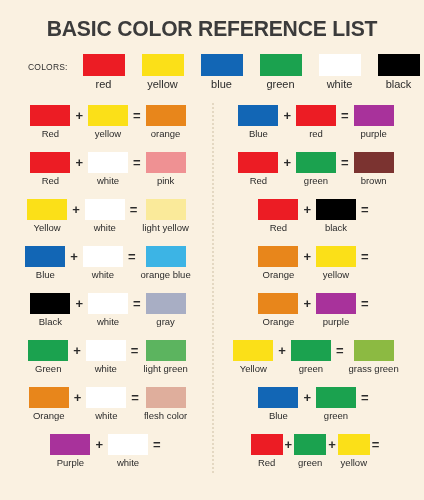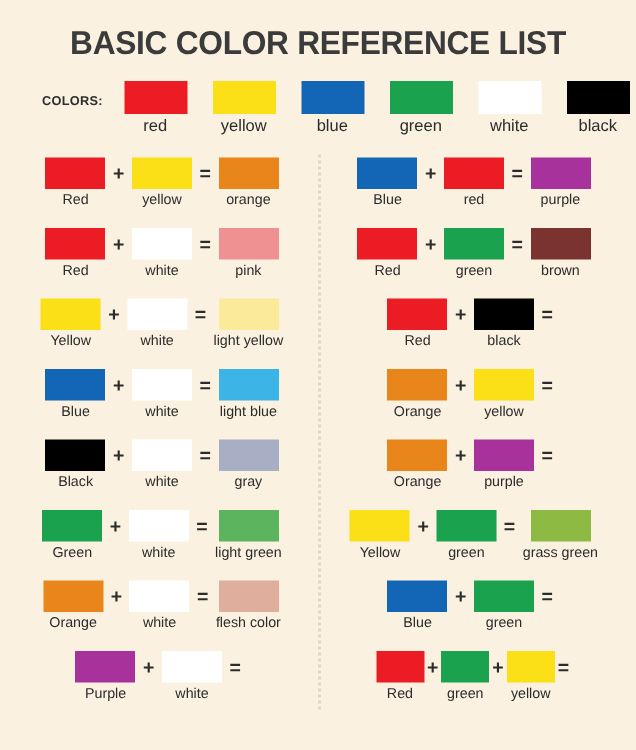--- a/index.html
+++ b/index.html
@@ -34,21 +34,21 @@
   }
 
   
   .legend {
     display: flex;
     align-items: flex-start;
     padding: 12px 0 0 28px;
   }
   .legend-label {
     font-size: 8.5px;
-    font-weight: bold;
+    font-weight: normal;
     color: #2e2e2e;
     letter-spacing: 0.2px;
     padding-top: 8px;
     width: 46px;
     flex: none;
   }
   .legend-items {
     display: flex;
     flex: 1;
   }
@@ -230,21 +230,21 @@
             <span class="cap">Blue</span>
           </div>
           <div class="op">+</div>
           <div class="term">
             <span class="sw" style="background: rgb(255, 255, 255);"></span>
             <span class="cap">white</span>
           </div>
           <div class="op">=</div>
           <div class="term">
             <span class="sw" style="background: rgb(60, 180, 229);"></span>
-            <span class="cap">light blue</span>
+            <span class="cap">orange blue</span>
           </div>
         </div>
         <div class="row">
           <div class="term">
             <span class="sw" style="background: rgb(0, 0, 0);"></span>
             <span class="cap">Black</span>
           </div>
           <div class="op">+</div>
           <div class="term">
             <span class="sw" style="background: rgb(255, 255, 255);"></span>

